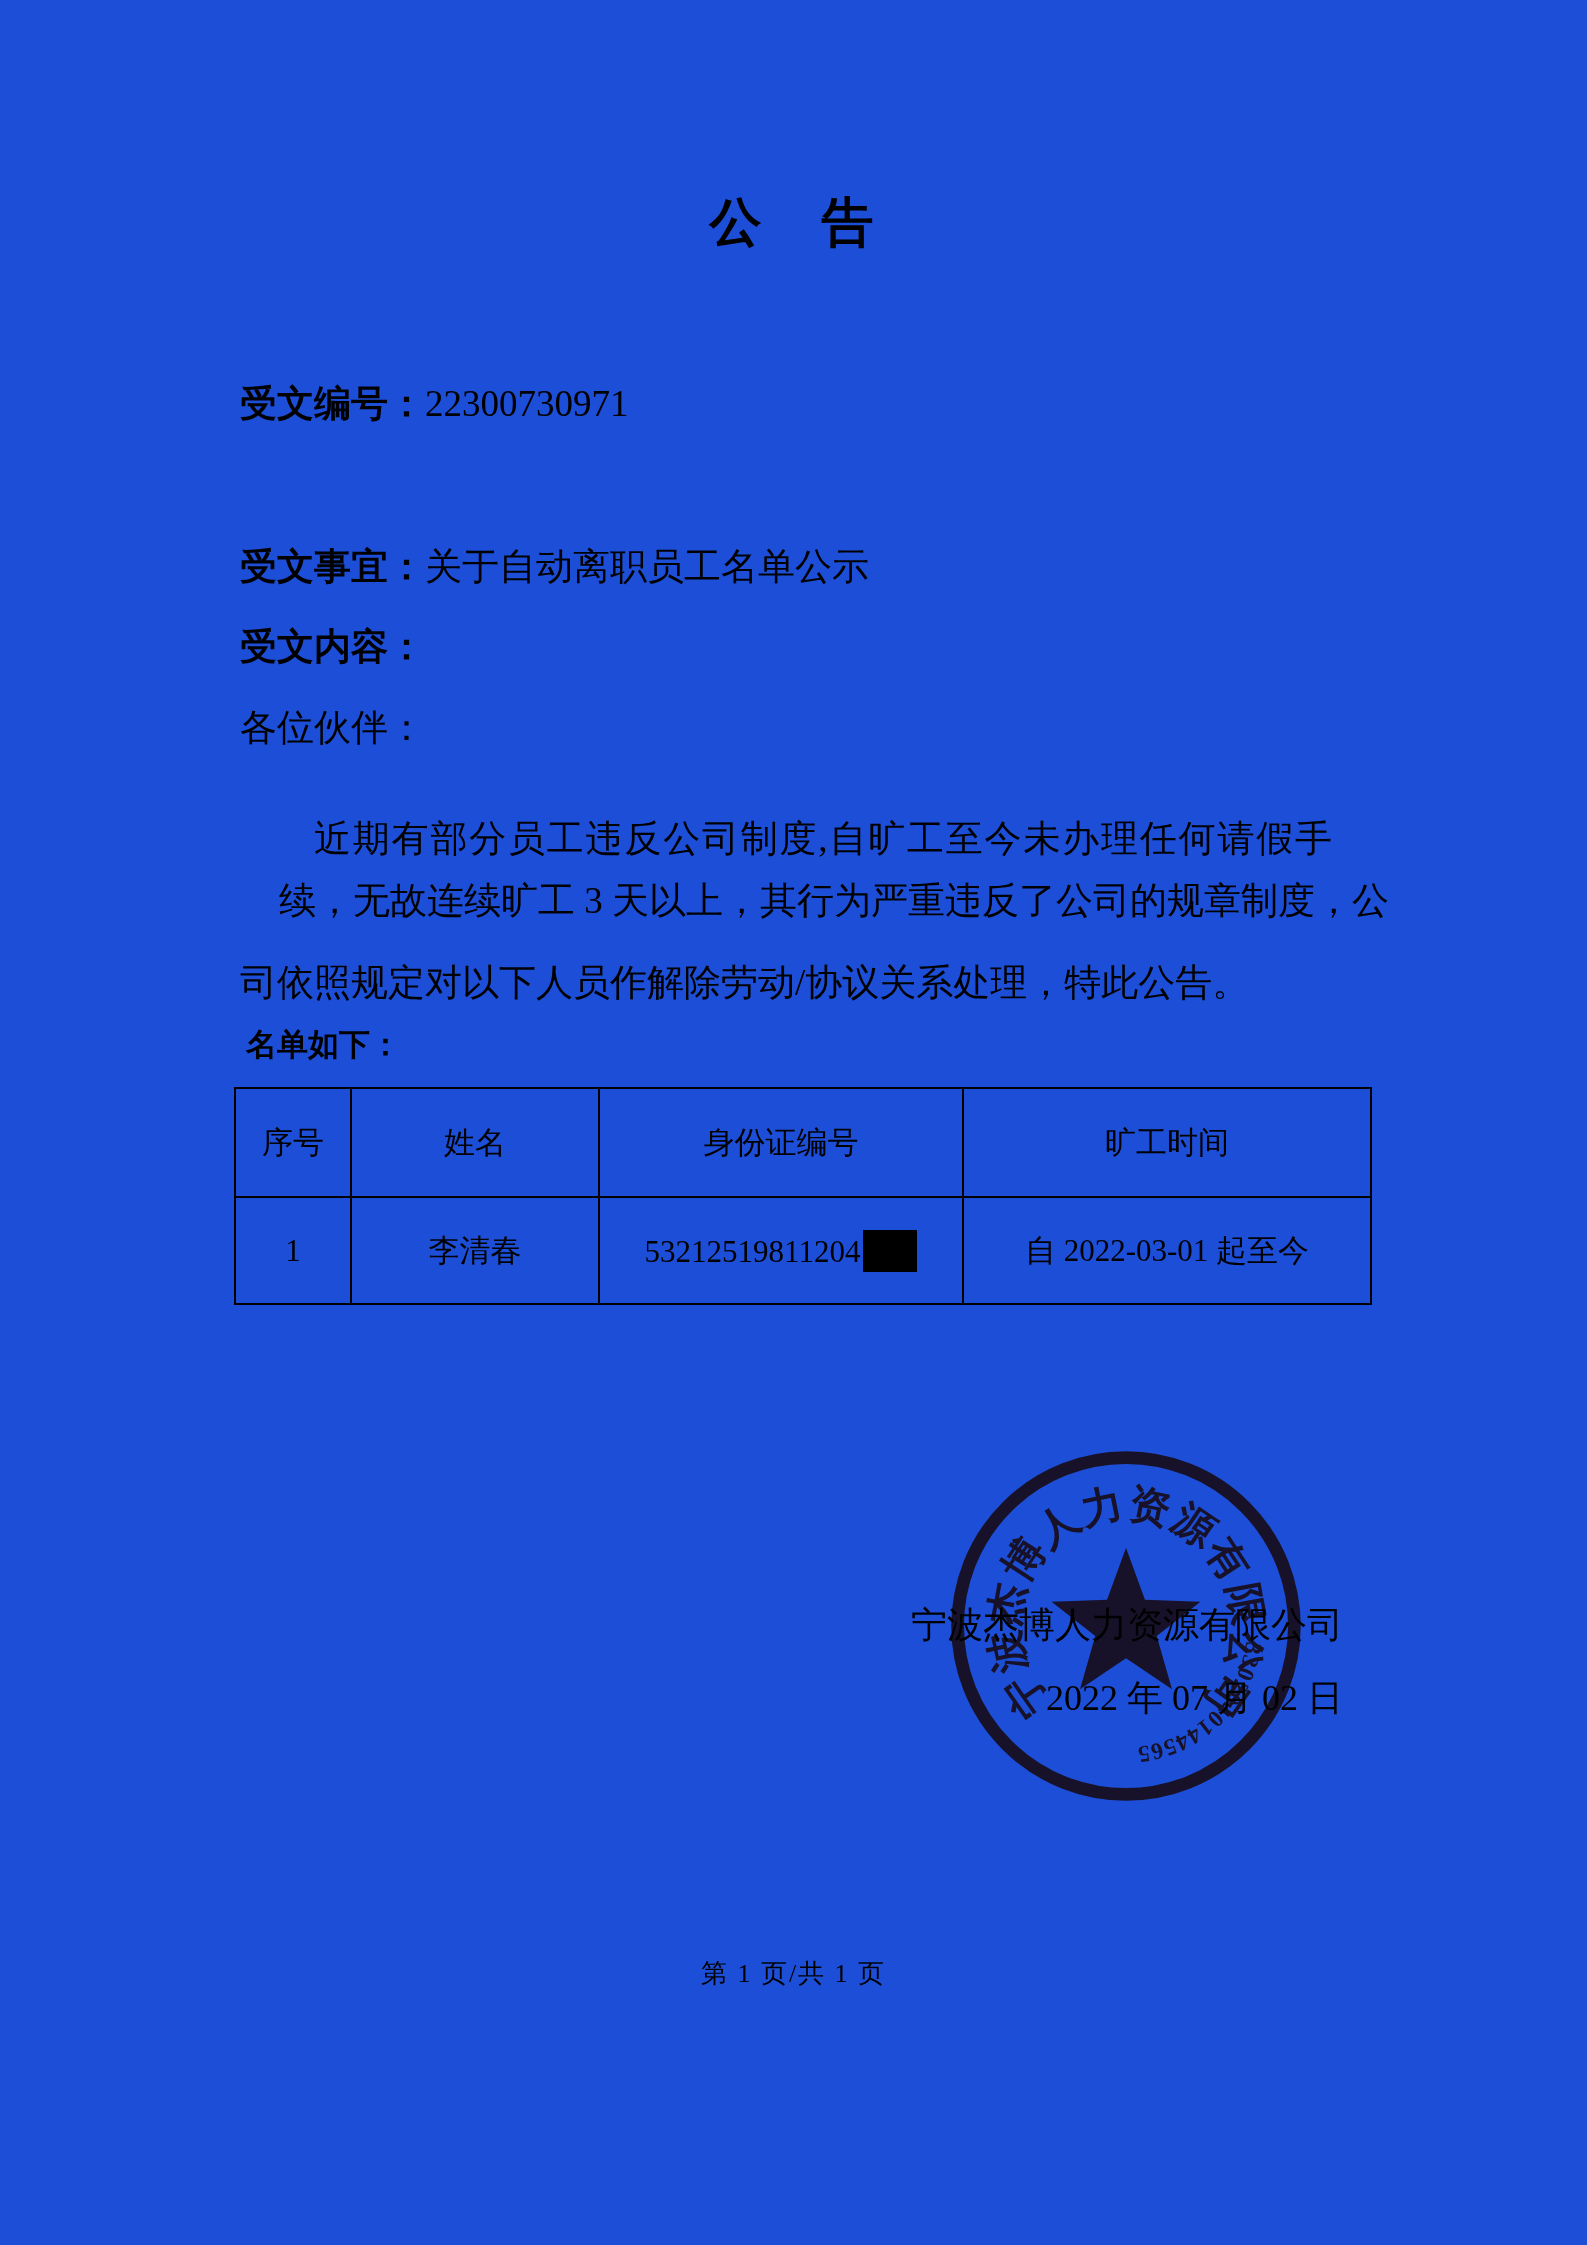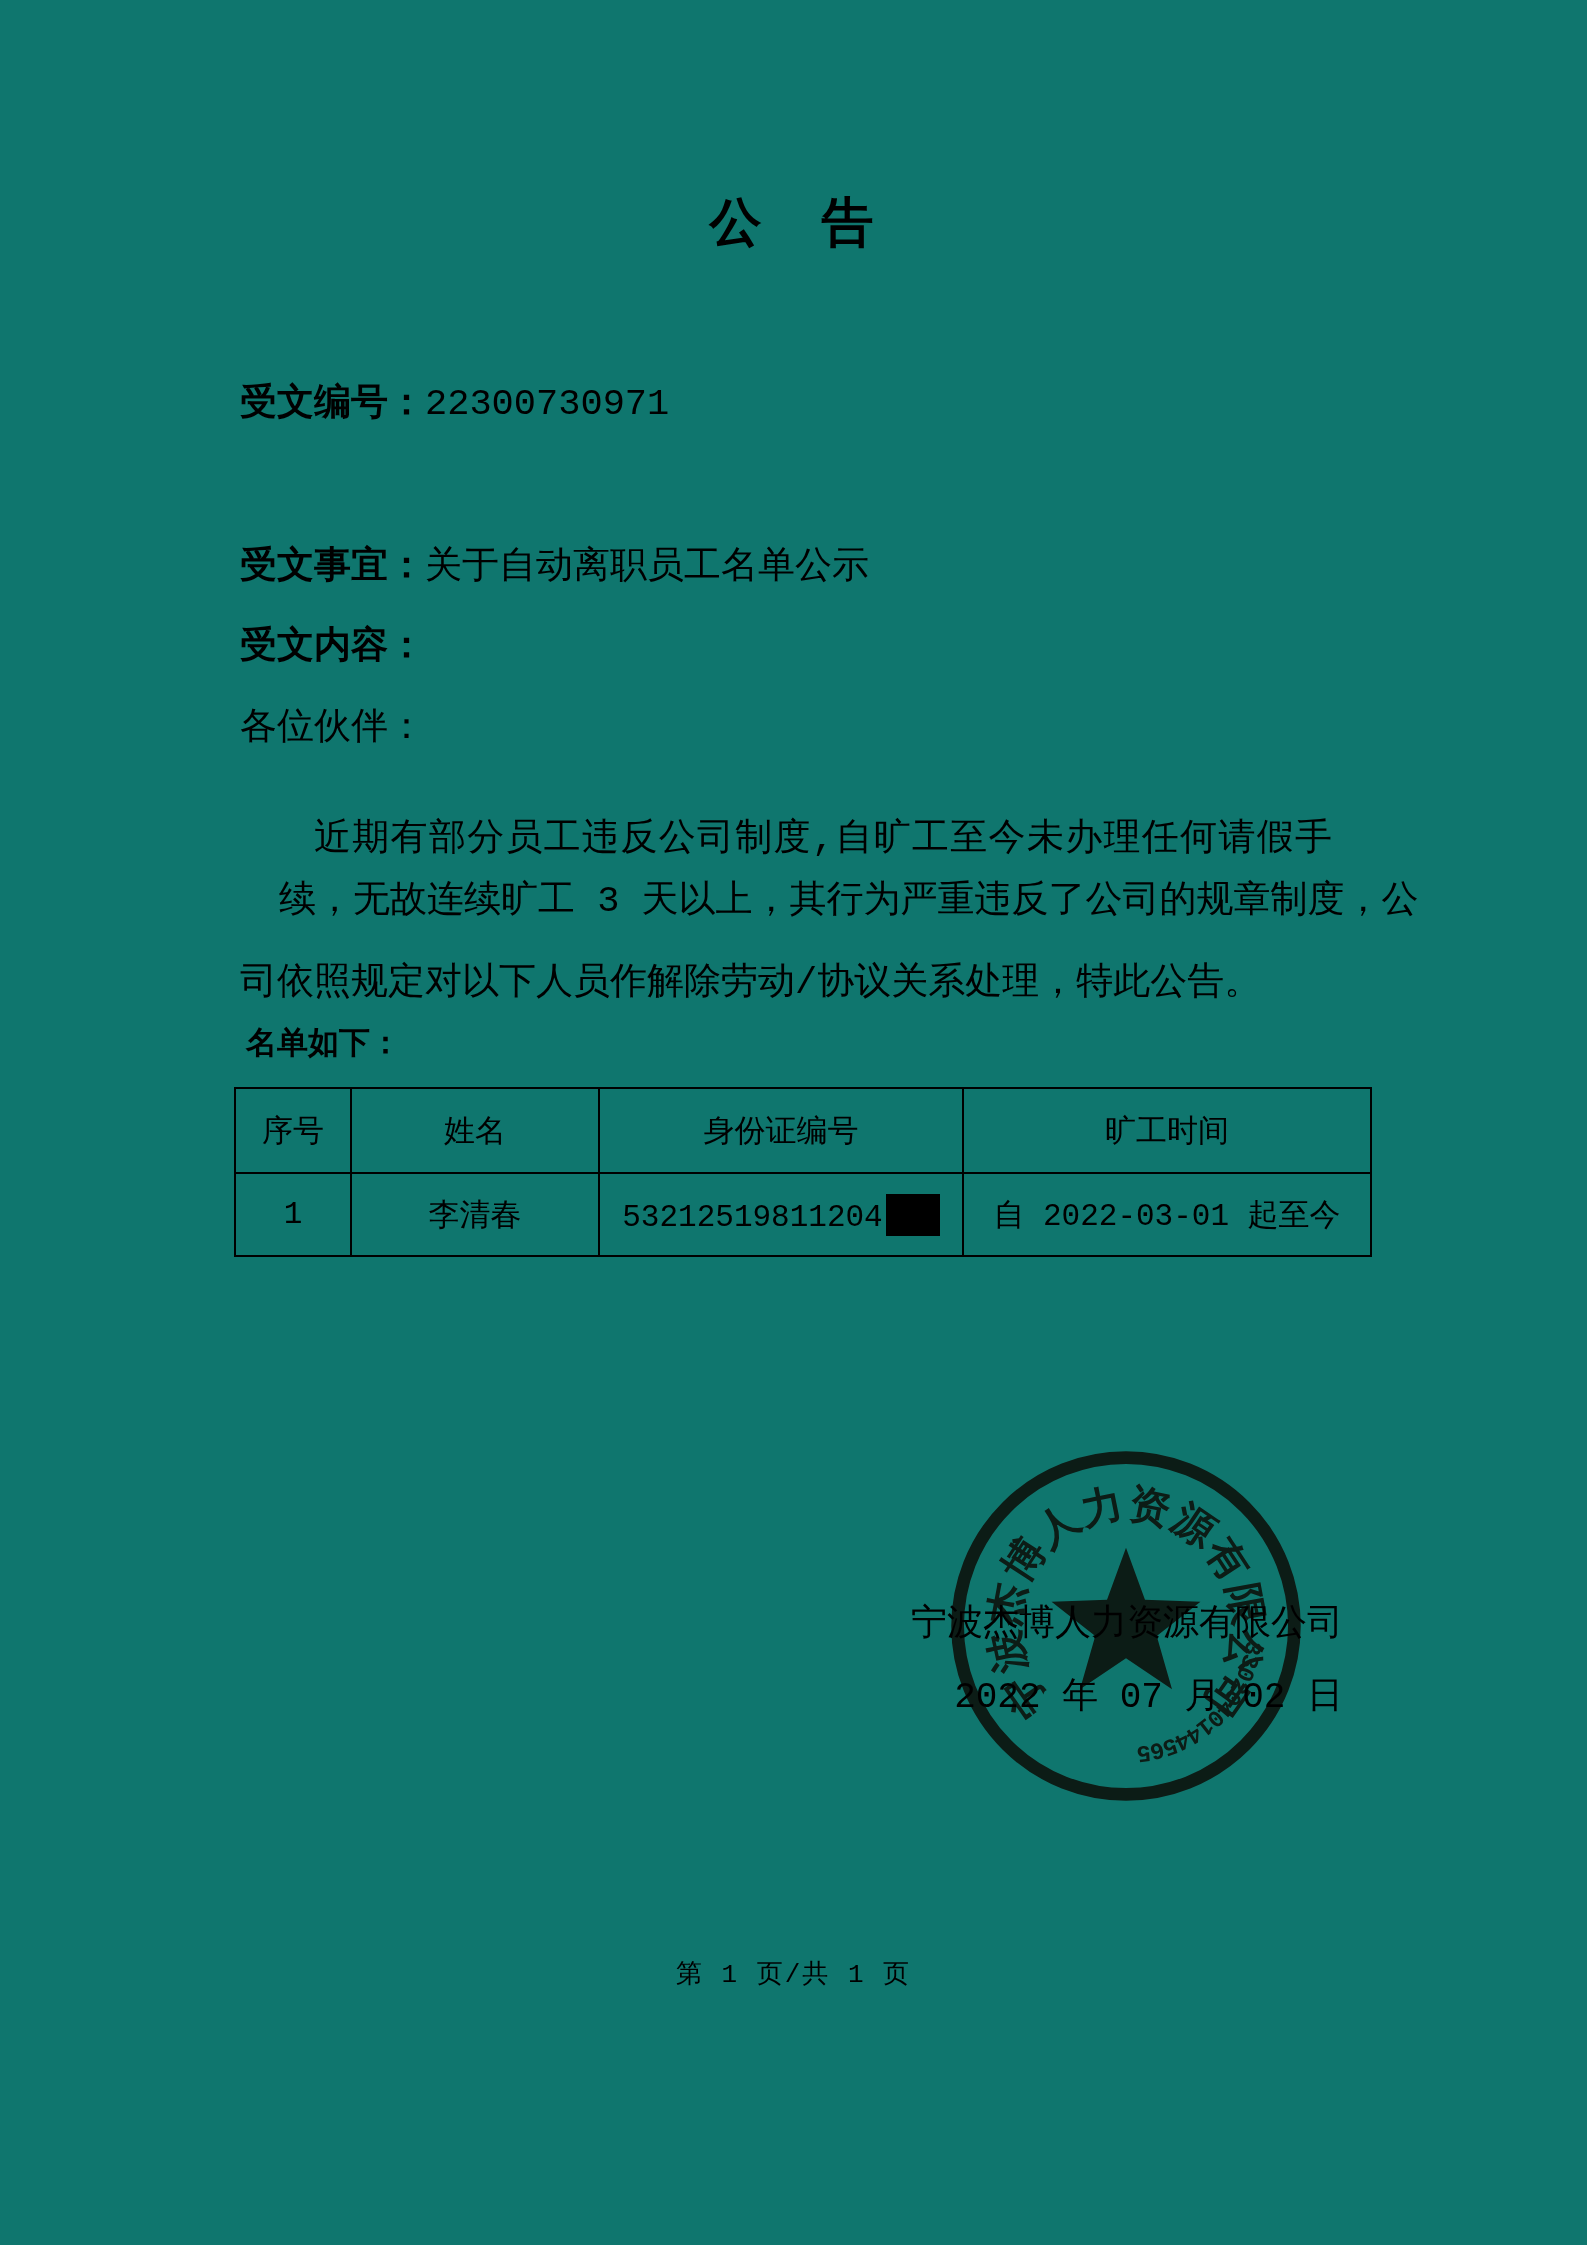--- a/index.html
+++ b/index.html
@@ -1,21 +1,21 @@
 <!DOCTYPE html>
 <html><head>
 <meta charset="utf-8">
 <style>
   html,body{margin:0;padding:0;background:#e8e8e8;}
   .page{
     position:relative;
     width:1587px;height:2245px;
     margin:0 auto;
-    background:#0f766e;
-    font-family:Liberation Mono, monospace;
+    background:#1d4ed8;
+    font-family:Liberation Serif, serif;
     color:#000;
     overflow:hidden;
   }
   .doc-title{
     position:absolute;top:188px;left:0;width:100%;
     text-align:center;
     font-size:52px;font-weight:bold;
     letter-spacing:4px;
   }
   .meta-line{
@@ -44,21 +44,21 @@
   }
   table.roster{
     position:absolute;left:234px;top:1087px;
     border-collapse:collapse;table-layout:fixed;
     font-size:31px;
   }
   table.roster th,table.roster td{
     border:2px solid #000;
     text-align:center;vertical-align:middle;
     font-weight:normal;
-    padding:4px;
+    padding:16px;
     overflow:hidden;
   }
   table.roster th{height:75px;}
   table.roster td{height:73px;}
   .redaction-box{
     display:inline-block;
     width:54px;height:42px;
     background:#000;
     vertical-align:-10px;
     margin-left:3px;

